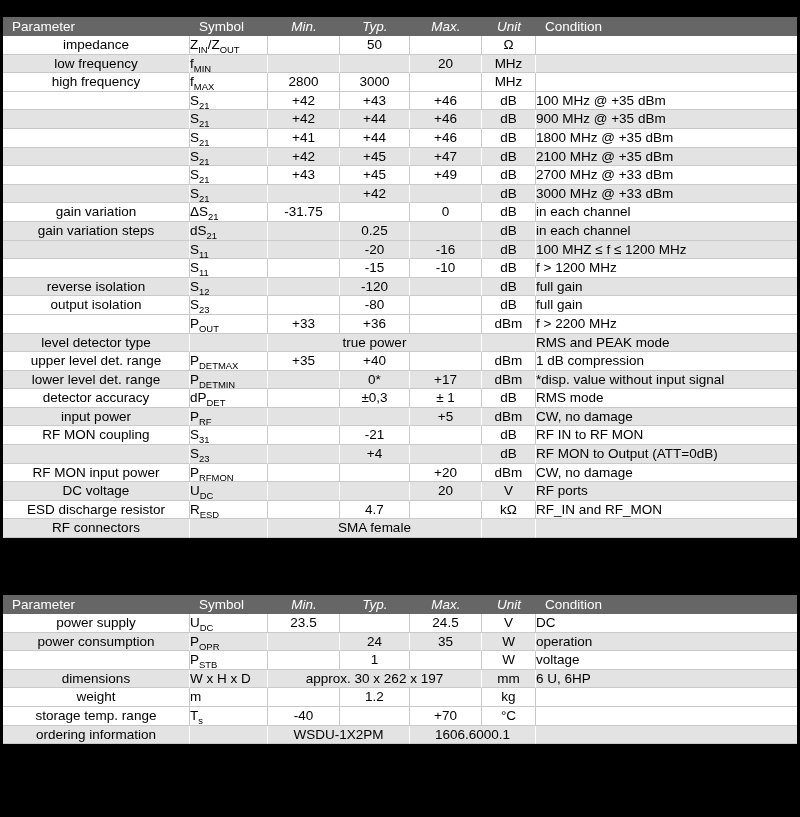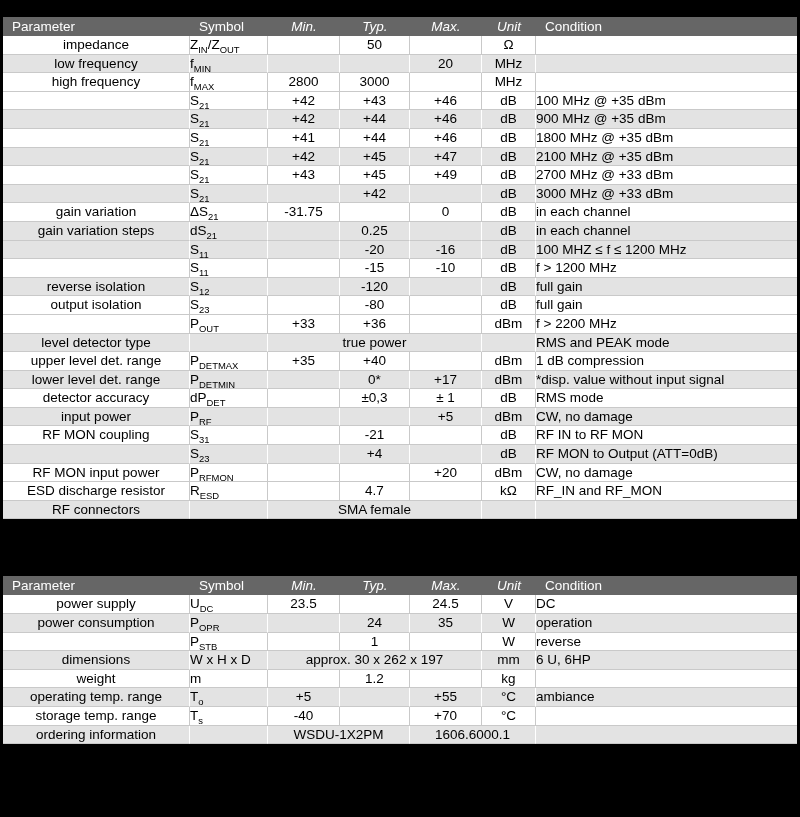--- a/index.html
+++ b/index.html
@@ -296,20 +296,29 @@
           </tr>
           <tr>
             <td class="al">RF MON input power</td>
             <td class="al2">P<sub>RFMON</sub></td>
             <td class="ac">&nbsp;</td>
             <td class="ac">&nbsp;</td>
             <td class="ac">+20</td>
             <td class="ac">dBm</td>
             <td class="al2">CW, no damage</td>
           </tr>
+          <tr class="shade">
+            <td class="al">DC voltage</td>
+            <td class="al2">U<sub>DC</sub></td>
+            <td class="ac">&nbsp;</td>
+            <td class="ac">&nbsp;</td>
+            <td class="ac">20</td>
+            <td class="ac">V</td>
+            <td class="al2">RF ports</td>
+          </tr>
           <tr>
             <td class="al">ESD discharge resistor</td>
             <td class="al2">R<sub>ESD</sub></td>
             <td class="ac">&nbsp;</td>
             <td class="ac">4.7</td>
             <td class="ac">&nbsp;</td>
             <td class="ac">kΩ</td>
             <td class="al2">RF_IN and RF_MON</td>
           </tr>
           <tr class="shade">
@@ -364,46 +373,37 @@
             <td class="ac">W</td>
             <td class="al2">operation</td>
           </tr>
           <tr>
             <td class="al">&nbsp;</td>
             <td class="al2">P<sub>STB</sub></td>
             <td class="ac">&nbsp;</td>
             <td class="ac">1</td>
             <td class="ac">&nbsp;</td>
             <td class="ac">W</td>
-            <td class="al2">reverse</td>
+            <td class="al2">voltage</td>
           </tr>
           <tr class="shade">
             <td class="al">dimensions</td>
             <td class="al2">W x H x D</td>
             <td colspan="3" class="ac">approx. 30 x 262 x 197</td>
             <td class="ac">mm</td>
             <td class="al2">6 U, 6HP</td>
           </tr>
           <tr>
             <td class="al">weight</td>
             <td class="al2">m</td>
             <td class="ac">&nbsp;</td>
             <td class="ac">1.2</td>
             <td class="ac">&nbsp;</td>
             <td class="ac">kg</td>
             <td class="al2">&nbsp;</td>
-          </tr>
-          <tr class="shade">
-            <td class="al">operating temp. range</td>
-            <td class="al2">T<sub>o</sub></td>
-            <td class="ac">+5</td>
-            <td class="ac">&nbsp;</td>
-            <td class="ac">+55</td>
-            <td class="ac">°C</td>
-            <td class="al2">ambiance</td>
           </tr>
           <tr>
             <td class="al">storage temp. range</td>
             <td class="al2">T<sub>s</sub></td>
             <td class="ac">-40</td>
             <td class="ac">&nbsp;</td>
             <td class="ac">+70</td>
             <td class="ac">°C</td>
             <td class="al2">&nbsp;</td>
           </tr>

